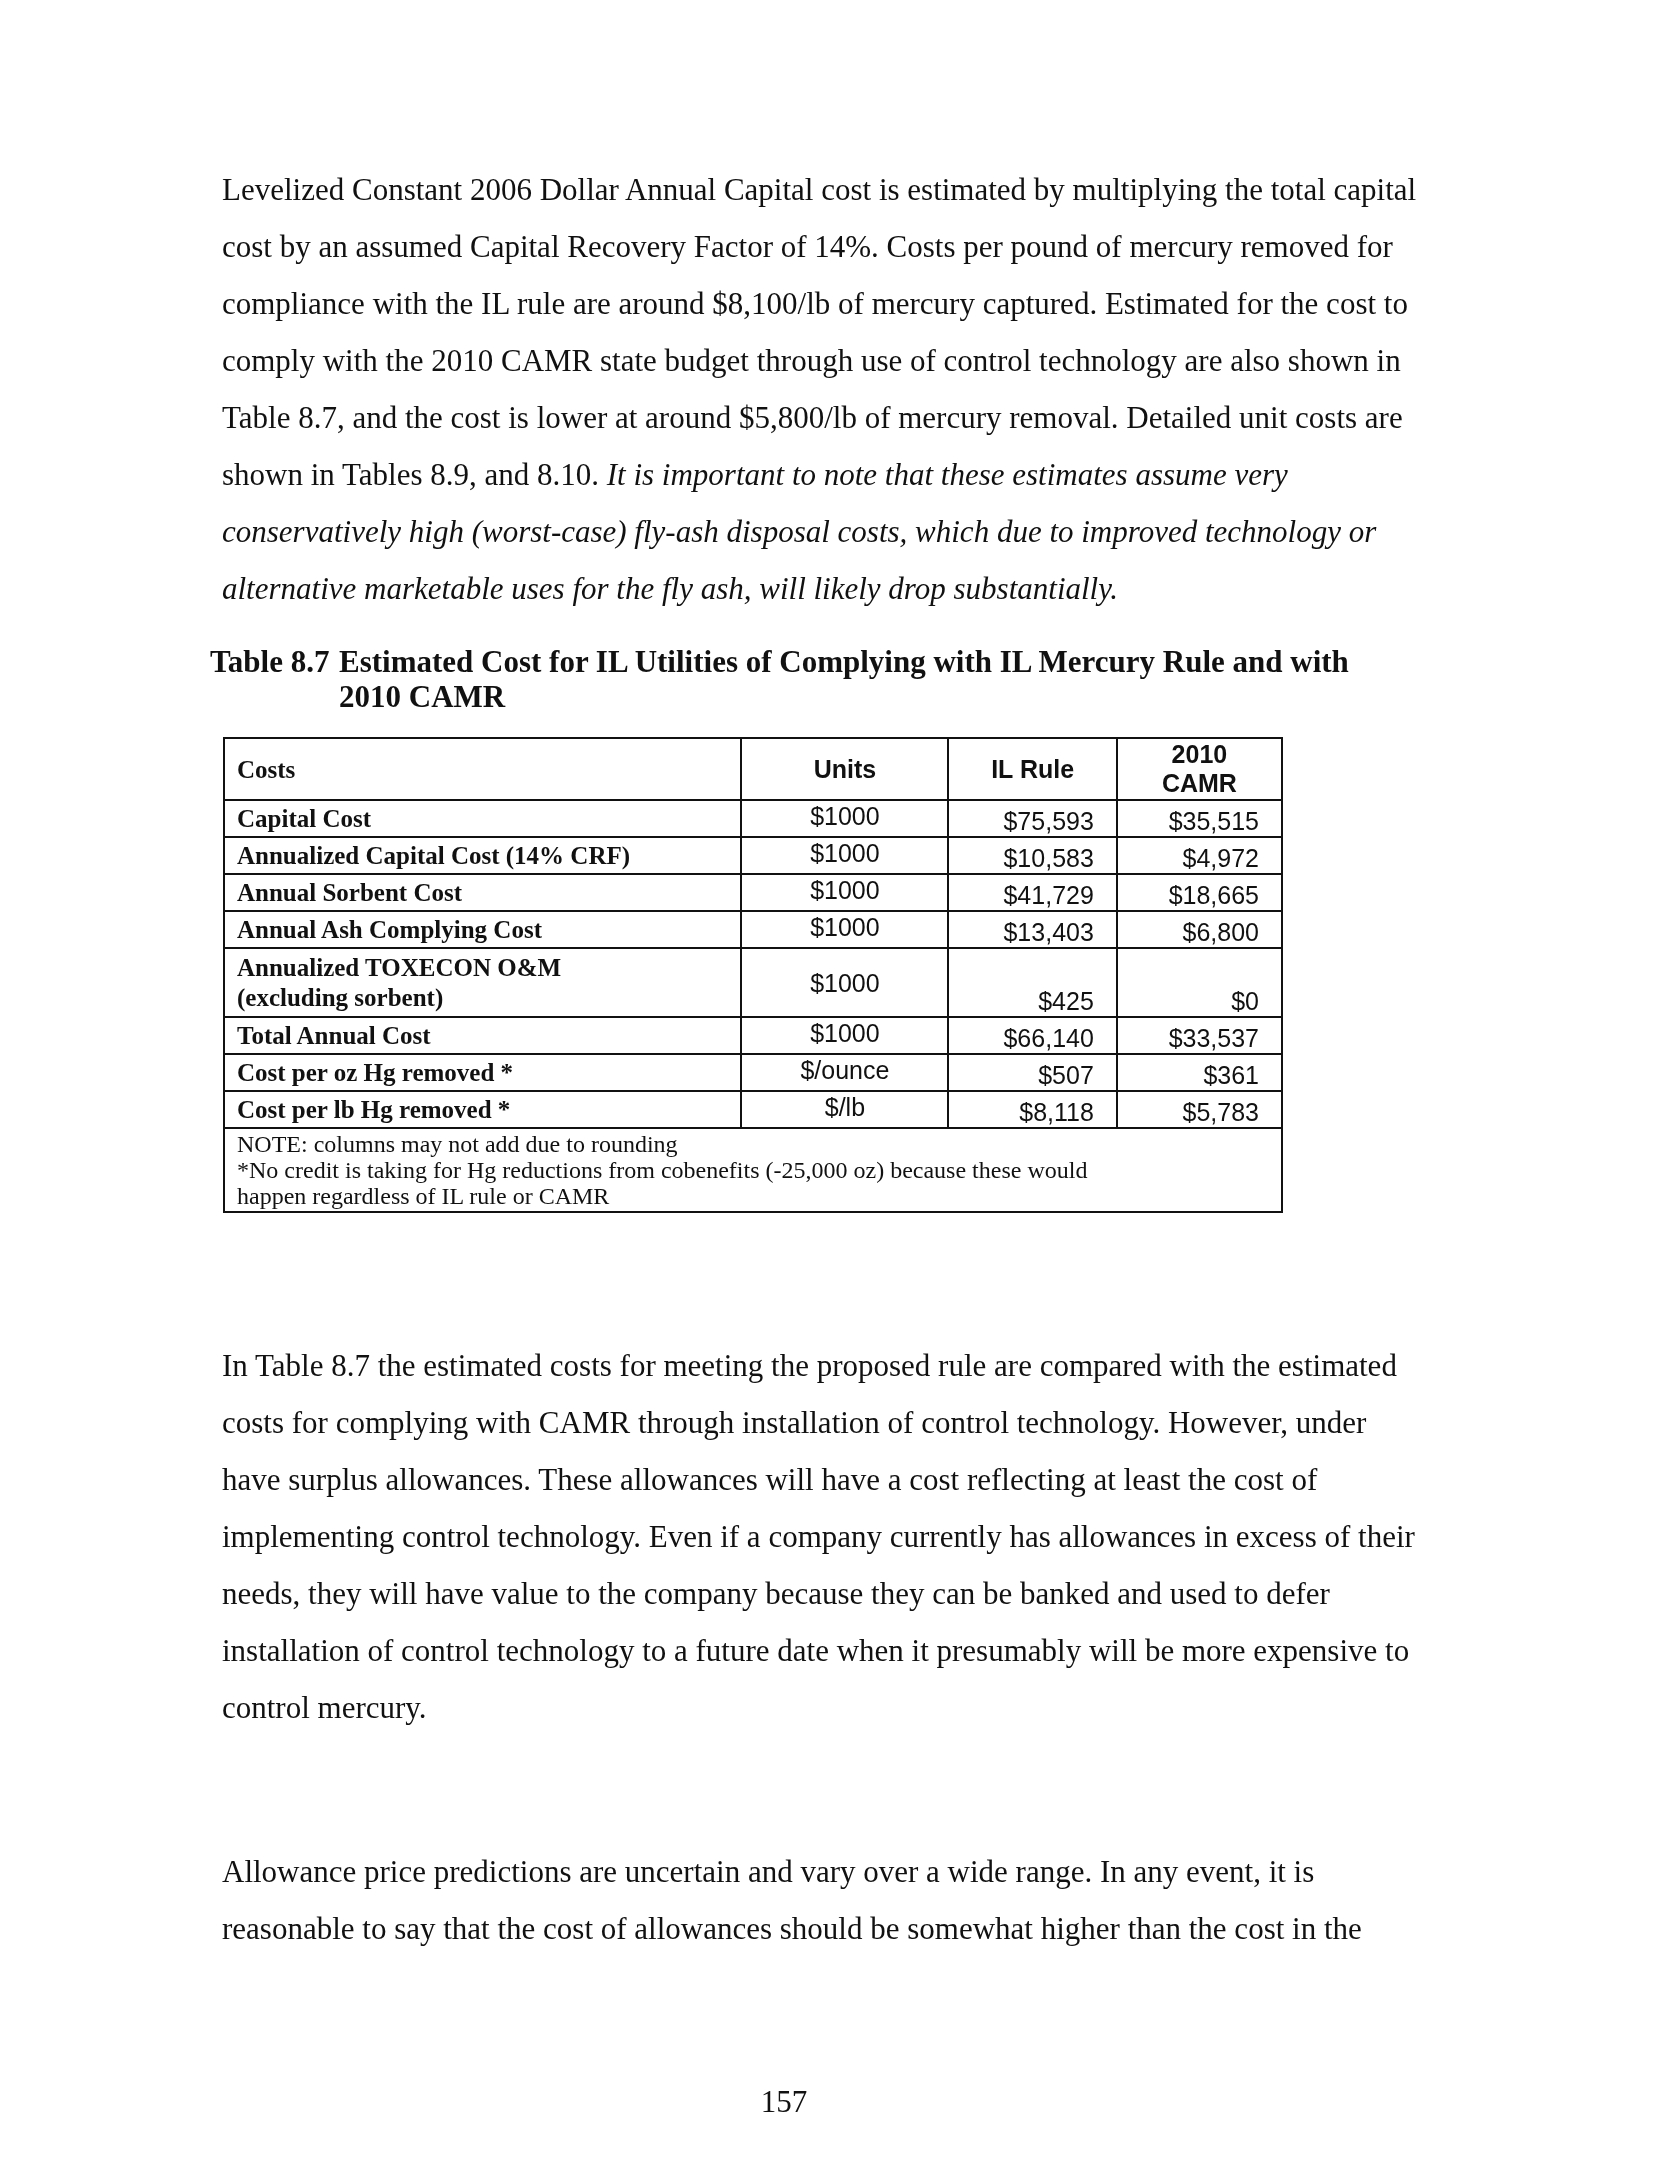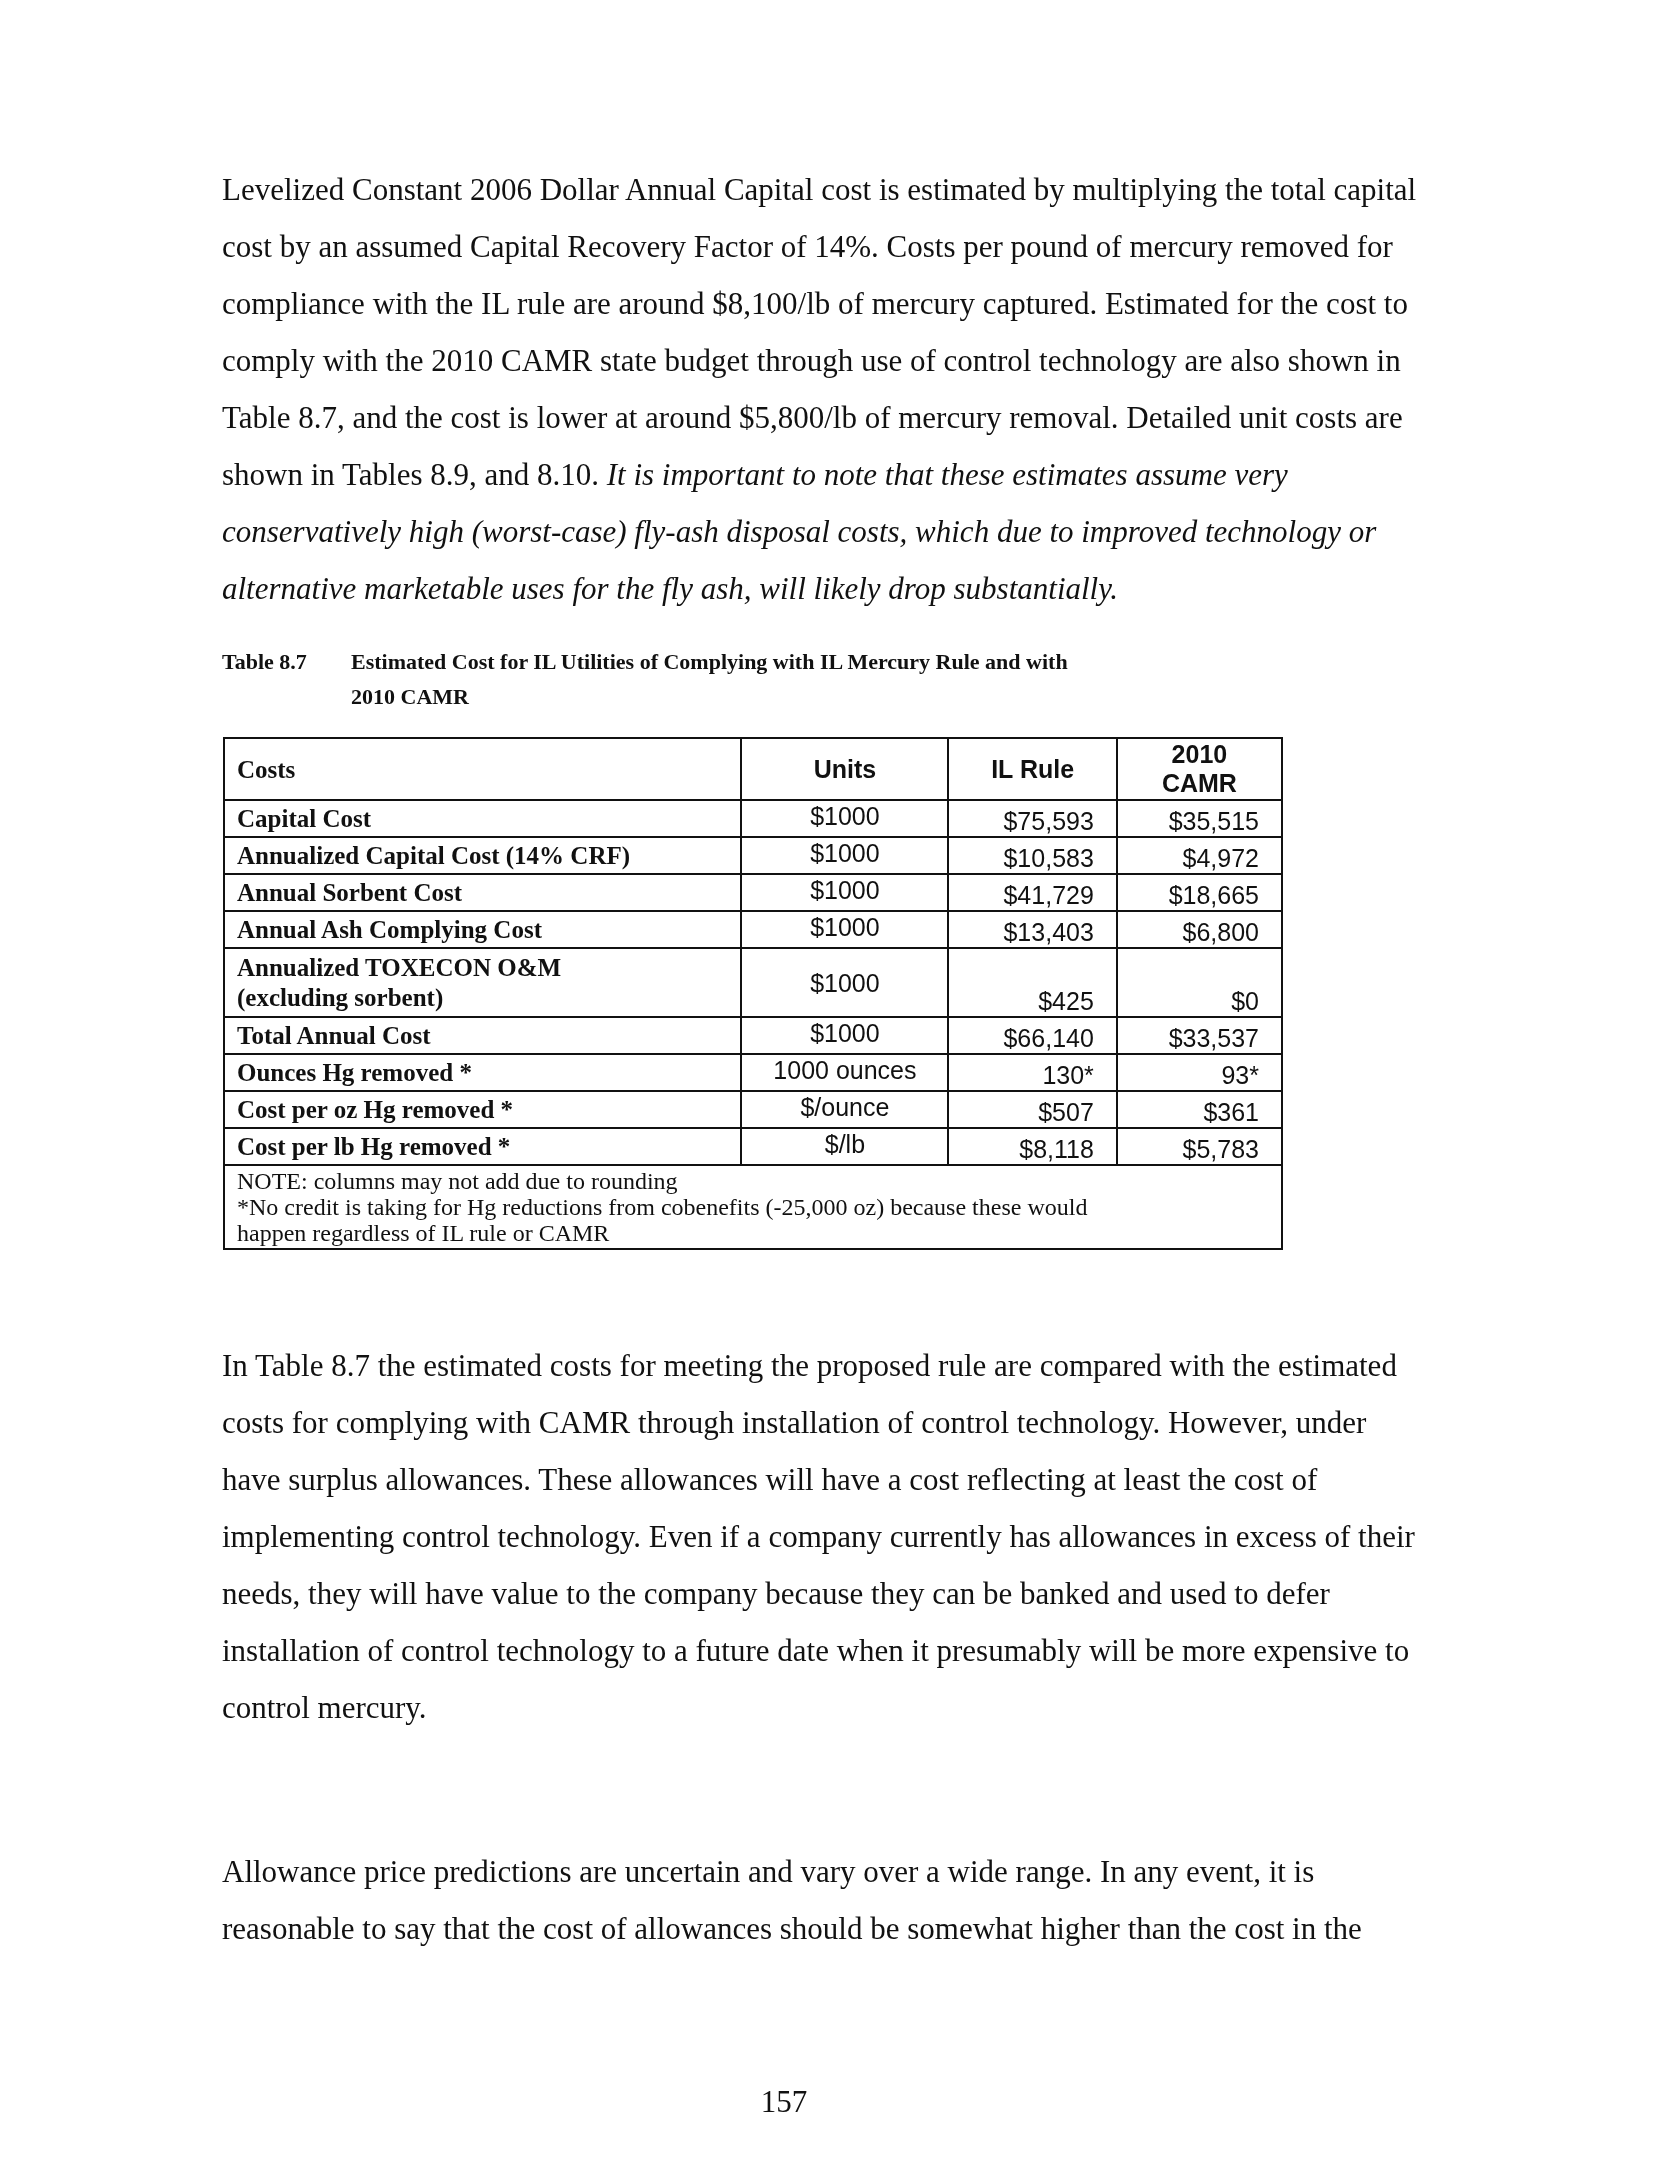--- a/index.html
+++ b/index.html
@@ -4,21 +4,21 @@
 <style>
   html, body { margin:0; padding:0; background:#fff; }
   body { width:1679px; height:2178px; position:relative; overflow:hidden;
          font-family:"Liberation Serif", serif; color:#111; }
   .para { position:absolute; left:222px; width:1287px; font-size:31px; line-height:57px; margin:0; }
   .para .line { display:block; white-space:nowrap; }
   .it { font-style:italic; }
   #p1 { top:161px; }
   #p2 { top:1337px; }
   #p3 { top:1843px; }
-  .caption { position:absolute; left:222px; top:644px; font-weight:bold; font-size:22px; line-height:35px; margin:0; }
+  .caption { position:absolute; left:210px; top:644px; font-weight:bold; font-size:31px; line-height:35px; margin:0; }
   .caption .num { display:inline-block; width:129px; }
   .caption .cont { display:block; padding-left:129px; }
   table.t { position:absolute; left:223px; top:737px; width:1060px; border-collapse:collapse; }
   table.t td, table.t th { border:2px solid #111; padding:0 12px; }
   table.t th { height:60px; font-family:"Liberation Sans", sans-serif; font-weight:bold; font-size:25px; text-align:center; line-height:29px; }
   table.t th.c0 { font-family:"Liberation Serif", serif; font-size:25px; text-align:left; }
   table.t td { height:35px; font-size:26px; line-height:30px; }
   table.t td.lbl { font-family:"Liberation Serif", serif; font-weight:bold; font-size:25px; text-align:left; }
   table.t td.unit { font-family:"Liberation Sans", sans-serif; text-align:center; vertical-align:top; font-size:25px; }
   table.t td.num { font-family:"Liberation Sans", sans-serif; text-align:right; vertical-align:bottom; font-size:25px; padding-right:22px; }
@@ -96,26 +96,20 @@
       <td class="num">$425</td>
       <td class="num">$0</td>
     </tr>
     <tr>
       <td class="lbl">Total Annual Cost</td>
       <td class="unit">$1000</td>
       <td class="num">$66,140</td>
       <td class="num">$33,537</td>
     </tr>
     <tr>
-      <td class="lbl">Ounces Hg removed *</td>
-      <td class="unit">1000 ounces</td>
-      <td class="num">130*</td>
-      <td class="num">93*</td>
-    </tr>
-    <tr>
       <td class="lbl">Cost per oz Hg removed *</td>
       <td class="unit">$/ounce</td>
       <td class="num">$507</td>
       <td class="num">$361</td>
     </tr>
     <tr>
       <td class="lbl">Cost per lb Hg removed *</td>
       <td class="unit">$/lb</td>
       <td class="num">$8,118</td>
       <td class="num">$5,783</td>

